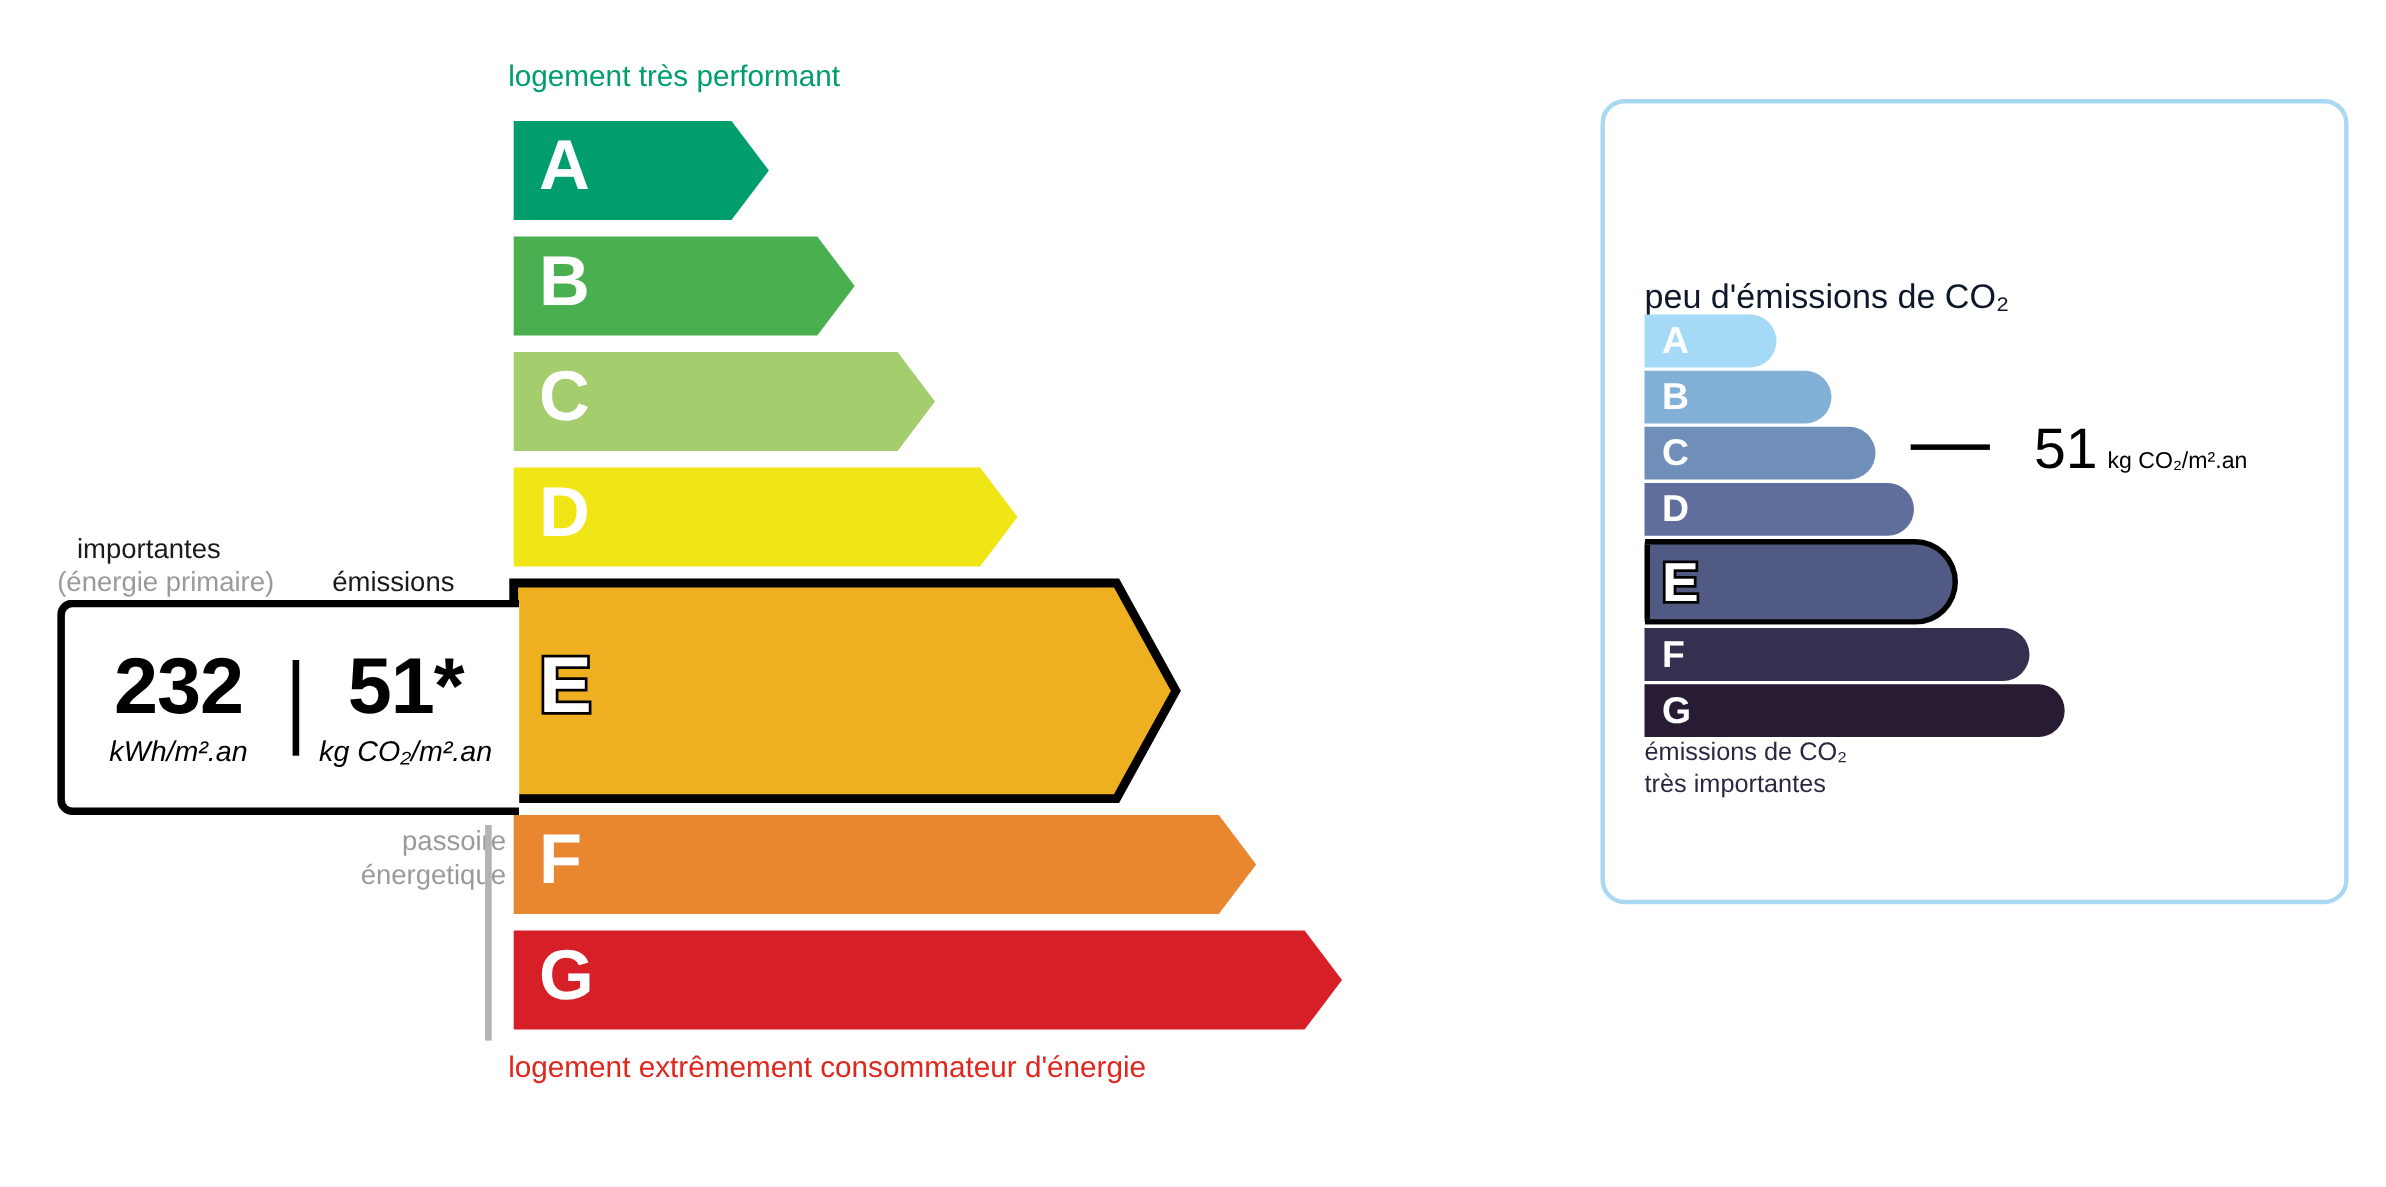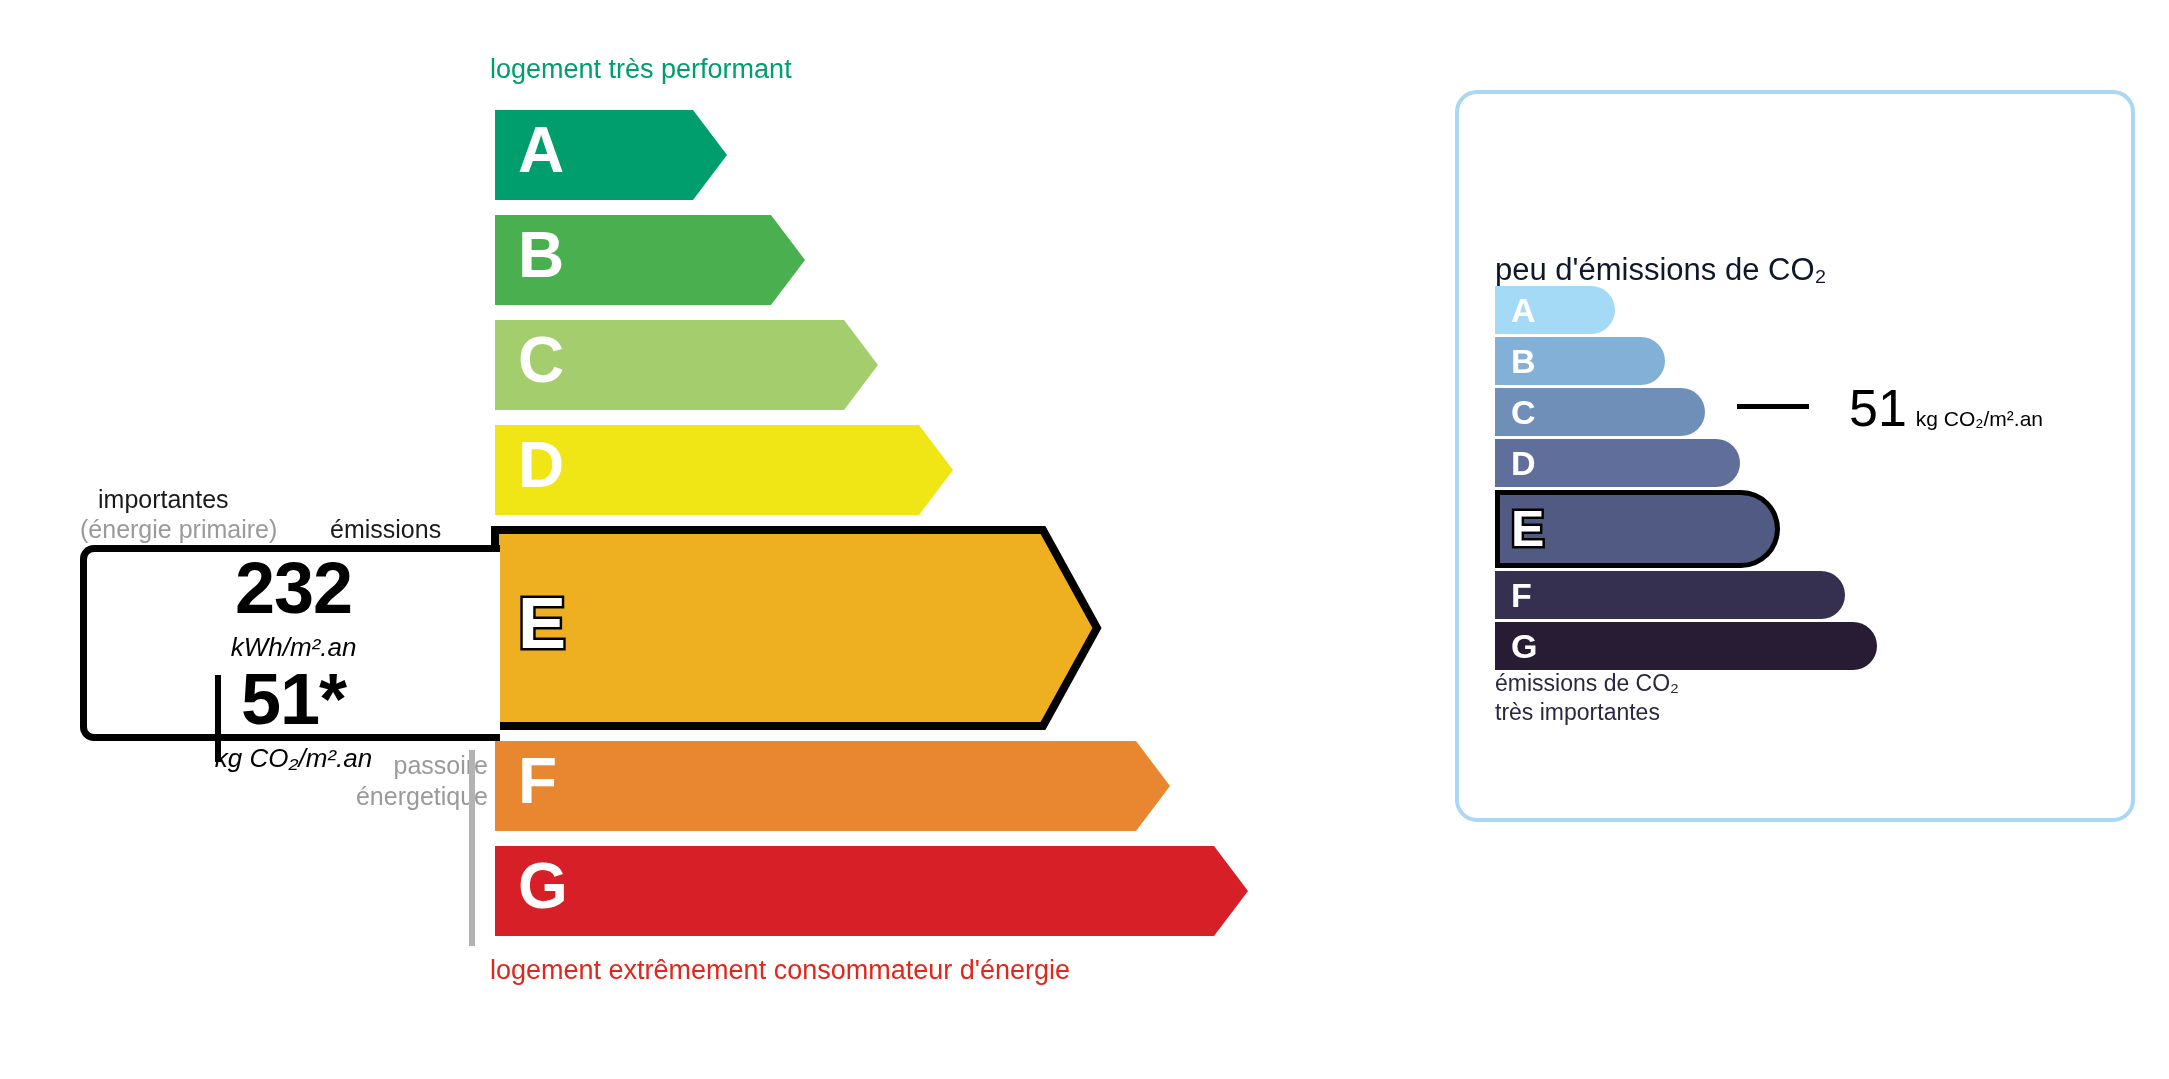--- a/index.html
+++ b/index.html
@@ -12,21 +12,21 @@
     height: 1079px;
     font-family: "Liberation Sans", sans-serif;
     position: relative;
     overflow: hidden;
   }
 
   
   #dpe-panel {
     position: absolute;
     left: 0; top: 0;
-    width: 1400px; height: 1079px; margin-left: 28px;
+    width: 1400px; height: 1079px;
   }
 
   .top-caption {
     position: absolute;
     left: 462px; top: 54px;
     font-size: 27px;
     color: #009e6d;
     white-space: nowrap;
   }
   .bottom-caption {
@@ -98,21 +98,20 @@
   #value-box {
     position: relative;
     height: 196px;
     box-sizing: border-box;
     border: 7px solid #000000;
     border-right: none;
     border-radius: 14px 0 0 14px;
     background: #ffffff;
     display: flex;
     align-items: center;
-    flex-direction: column;
   }
   .vb-cell {
     flex: 1 1 0;
     text-align: center;
     position: relative;
   }
   .vb-cell.divider::before {
     content: "";
     position: absolute;
     left: 0; top: 12px; bottom: 12px;

